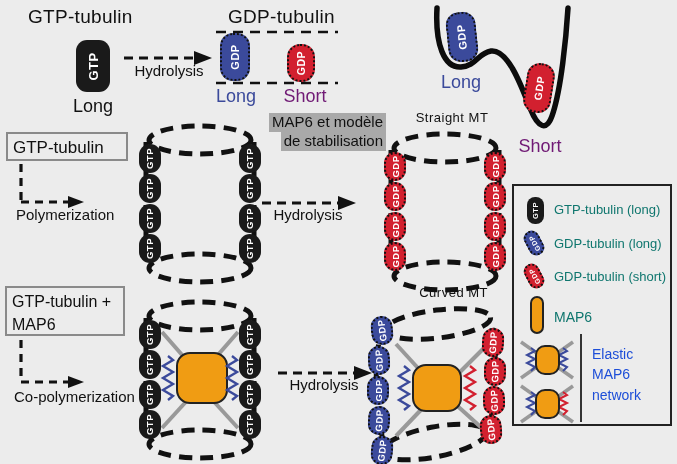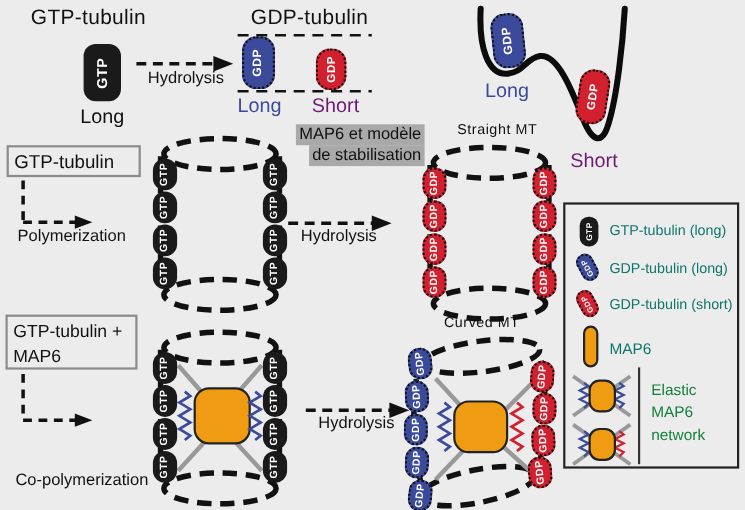--- a/index.html
+++ b/index.html
@@ -158,21 +158,21 @@
   </div>
 
   <div class="abs outline-box" style="left:5px;top:286px;width:120px;height:50px;font-size:16px;line-height:23px;padding:2px 0 0 5px;">
     <span>GTP-tubulin +</span><br>
     <span>MAP6</span>
   </div>
   <svg class="abs" style="left:12px;top:338px;" width="80" height="52">
     <path d="M9,2 L9,44 M9,44 L58,44" fill="none" stroke="#111" stroke-width="3.2" stroke-dasharray="8 6"></path>
     <polygon points="56,38 72,44 56,50" fill="#111"></polygon>
   </svg>
-  <div class="abs small-label" style="left:14px;top:388px;width:130px;text-align:left;margin-top:40px;">Co-polymerization</div>
+  <div class="abs small-label" style="left:14px;top:388px;width:130px;text-align:left;">Co-polymerization</div>
 
   <div class="abs" style="left:138px;top:296px;width:124px;height:168px;">
     <svg width="124" height="168" style="position:absolute;left:0;top:0;">
       <line x1="8" y1="22" x2="8" y2="148" stroke="#111" stroke-width="5" stroke-dasharray="13 8"></line>
       <line x1="116" y1="22" x2="116" y2="148" stroke="#111" stroke-width="5" stroke-dasharray="13 8"></line>
       <ellipse cx="62" cy="20" rx="51" ry="14" fill="#ececec" stroke="#111" stroke-width="5" stroke-dasharray="13 8"></ellipse>
       <ellipse cx="62" cy="148" rx="51" ry="14" fill="#ececec" stroke="#111" stroke-width="5" stroke-dasharray="13 8"></ellipse>
       <g stroke="#999999" stroke-width="4">
         <line x1="24" y1="36" x2="66" y2="84"></line>
         <line x1="24" y1="132" x2="66" y2="86"></line>
@@ -210,21 +210,21 @@
         <span>GTP</span>
       </div>
   </div>
 
   <svg class="abs" style="left:276px;top:362px;" width="100" height="24">
     <line x1="2" y1="11" x2="80" y2="11" stroke="#111" stroke-width="3.2" stroke-dasharray="9 6"></line>
     <polygon points="78,4 96,11 78,18" fill="#111"></polygon>
   </svg>
   <div class="abs small-label" style="left:278px;top:376px;width:92px;">Hydrolysis</div>
 
-  <div class="abs mt-title" style="left:388px;top:285px;width:100px;">Curved MT</div>
+  <div class="abs mt-title" style="left:388px;top:285px;width:100px;text-align:right;">Curved MT</div>
   <div class="abs" style="left:366px;top:302px;width:146px;height:162px;">
     <svg width="146" height="162" style="position:absolute;left:0;top:0;">
       <path d="M16,22 C8,60 8,104 18,142" fill="none" stroke="#111" stroke-width="5" stroke-dasharray="13 8"></path>
       <path d="M126,26 C132,60 130,96 122,132" fill="none" stroke="#111" stroke-width="5" stroke-dasharray="13 8"></path>
       <ellipse cx="72" cy="22" rx="53" ry="14" fill="#ececec" stroke="#111" stroke-width="5" stroke-dasharray="13 8" transform="rotate(-7 72 22)"></ellipse>
       <ellipse cx="68" cy="140" rx="53" ry="15" fill="#ececec" stroke="#111" stroke-width="5" stroke-dasharray="13 8" transform="rotate(-11 68 140)"></ellipse>
       <g stroke="#999999" stroke-width="4">
         <line x1="30" y1="42" x2="72" y2="88"></line>
         <line x1="30" y1="134" x2="72" y2="90"></line>
         <line x1="118" y1="46" x2="76" y2="88"></line>
@@ -303,20 +303,20 @@
           <line x1="3" y1="40" x2="20" y2="28"></line>
         <line x1="55" y1="4" x2="38" y2="16"></line>
           <line x1="55" y1="40" x2="38" y2="28"></line>
       </g>
       <polyline points="13,10 17,13 9,17 17,21 9,25 17,29 13,33" fill="none" stroke="#3b4a9b" stroke-width="2"></polyline>
       <polyline points="45,10 49,13 41,17 49,21 41,25 49,29 45,33" fill="none" stroke="#d2202f" stroke-width="2"></polyline>
       <rect x="18" y="8" width="23" height="28" rx="9" fill="#f09c13" stroke="#222" stroke-width="2"></rect>
     </svg>
 
     <div class="abs" style="left:66px;top:148px;width:2px;height:88px;background:#333;"></div>
-    <div class="abs" style="left:78px;top:158px;font-size:14px;color:#15803d;line-height:1.45;">
+    <div class="abs" style="left:78px;top:158px;font-size:14px;color:#1d4ed8;line-height:1.45;">
       <span>Elastic</span><br>
       <span>MAP6</span><br>
       <span>network</span>
     </div>
   </div>
 
 </div>
 
 </body></html>

